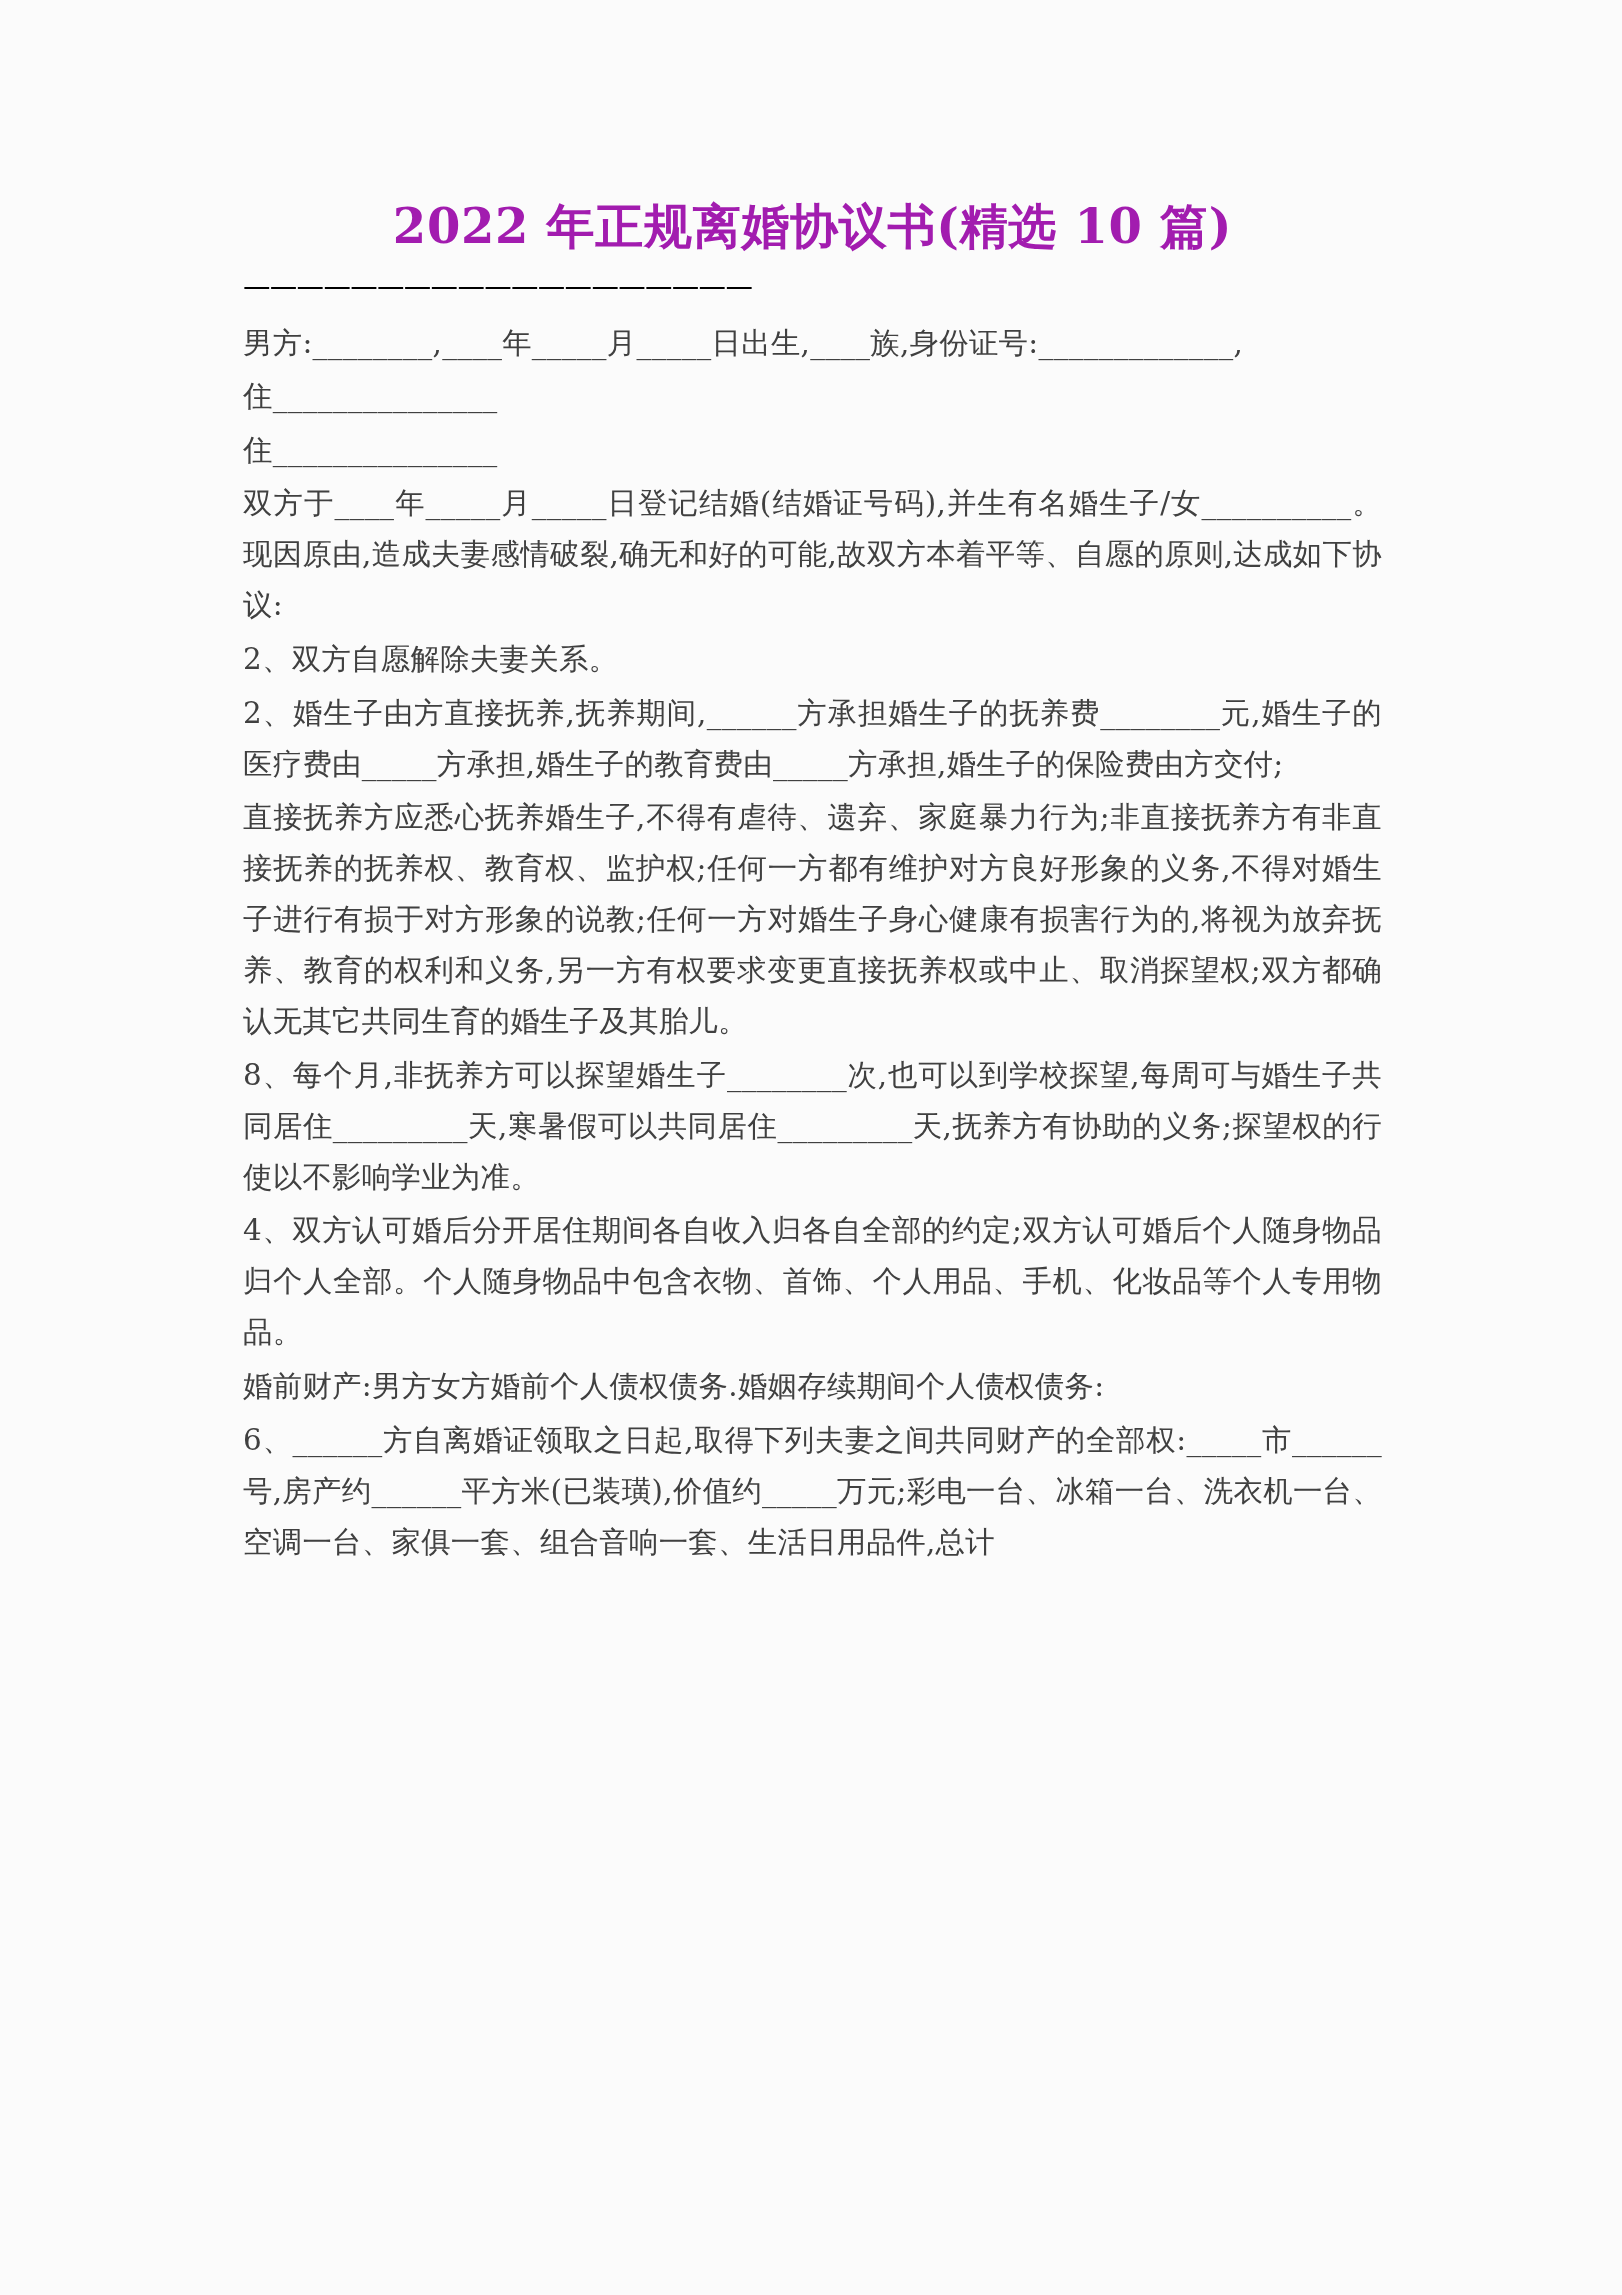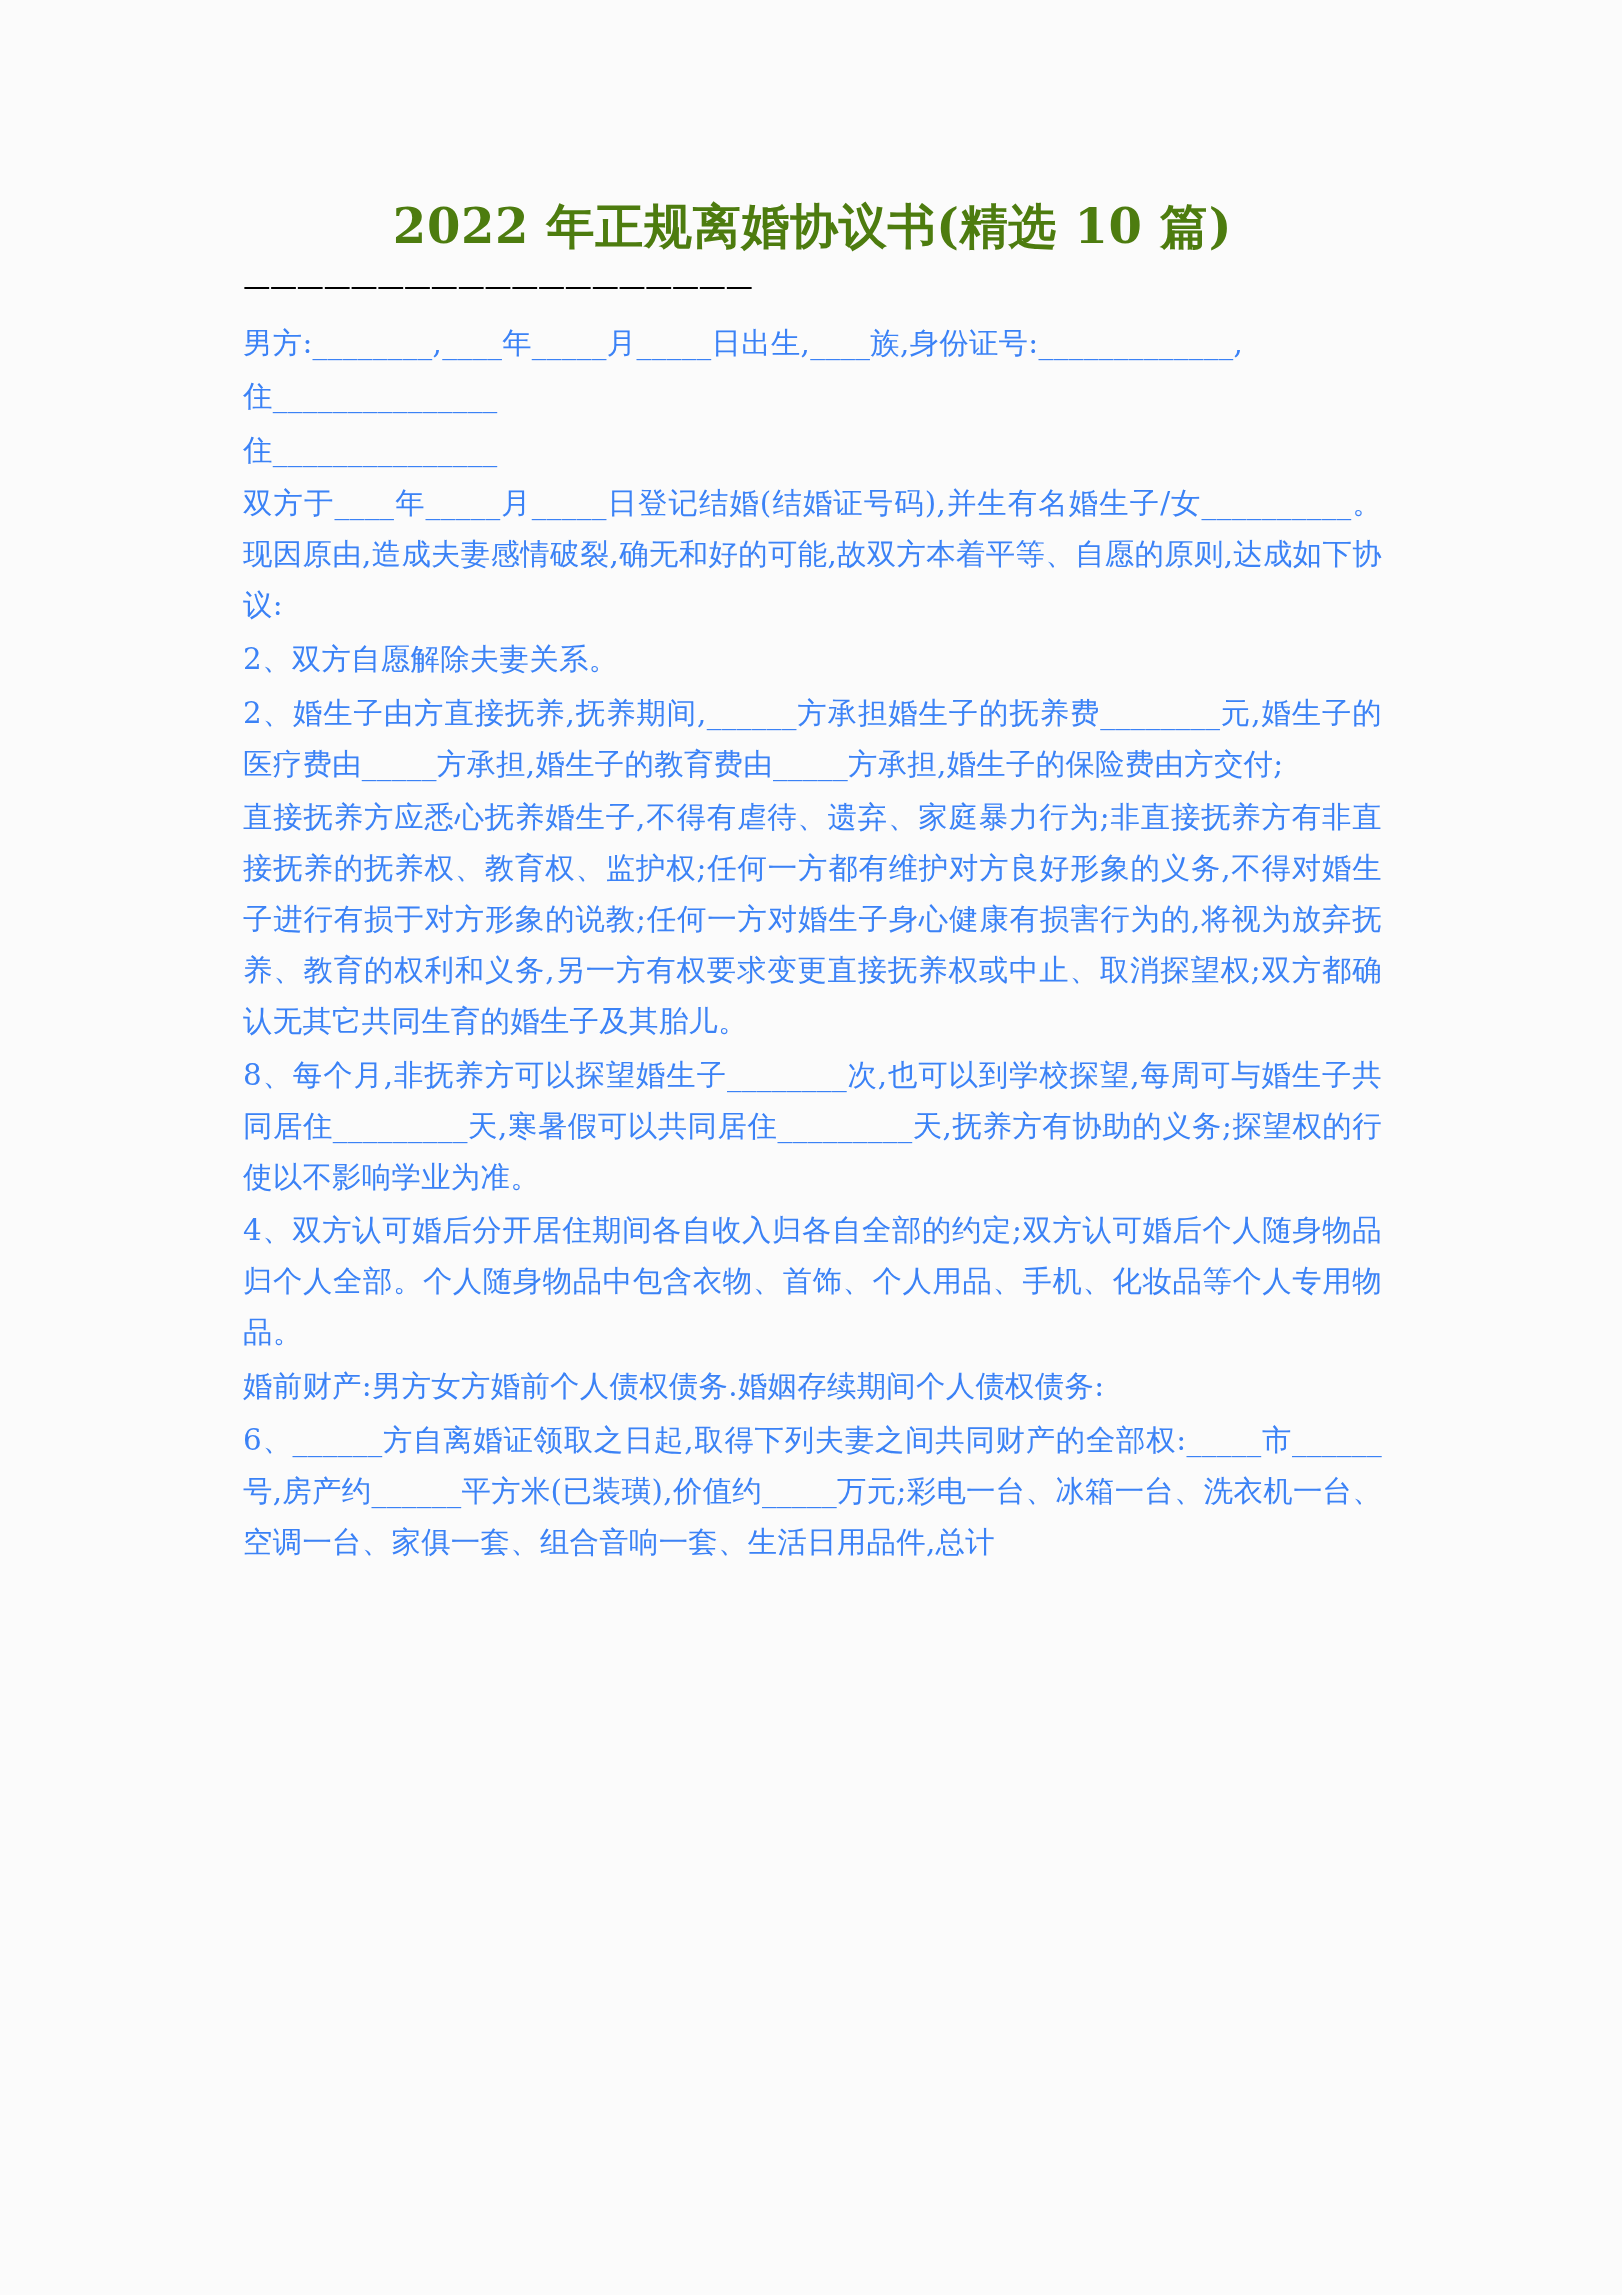--- a/index.html
+++ b/index.html
@@ -30,21 +30,21 @@
     width: 1139px;
   }
 
   .doc-title {
     font-size: 48px;
     font-weight: 700;
     line-height: 1.25;
     text-align: center;
     letter-spacing: 0.7px;
     margin: 0 0 11.8px 0;
-    color: #4d7c0f;
+    color: #a21caf;
     font-family: "DejaVu Serif", "Liberation Serif", serif;
   }
 
   .rule-row {
     height: 46px;
     display: flex;
     align-items: center;
     margin-bottom: 3.9px;
   }
   .rule-dashes {
@@ -56,21 +56,21 @@
     font-family: "DejaVu Sans", sans-serif;
     transform: translateY(-3.9px);
   }
 
   p.body-line {
     font-size: 29.4px;
     line-height: 51px;
     margin: 0 0 2.6px 0;
     text-align: justify;
     text-justify: inter-character;
-    color: #3b82f6;
+    color: #404040;
     letter-spacing: 0.3px;
     word-break: break-all;
   }
 </style>
 </head>
 <body>
 
 <div class="page">
   <div class="content">
 

